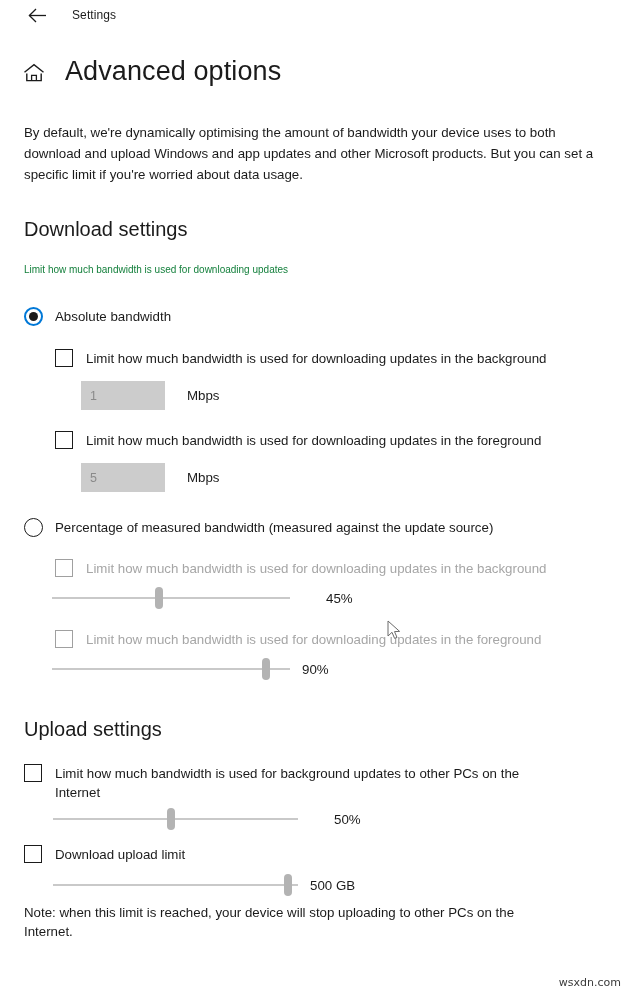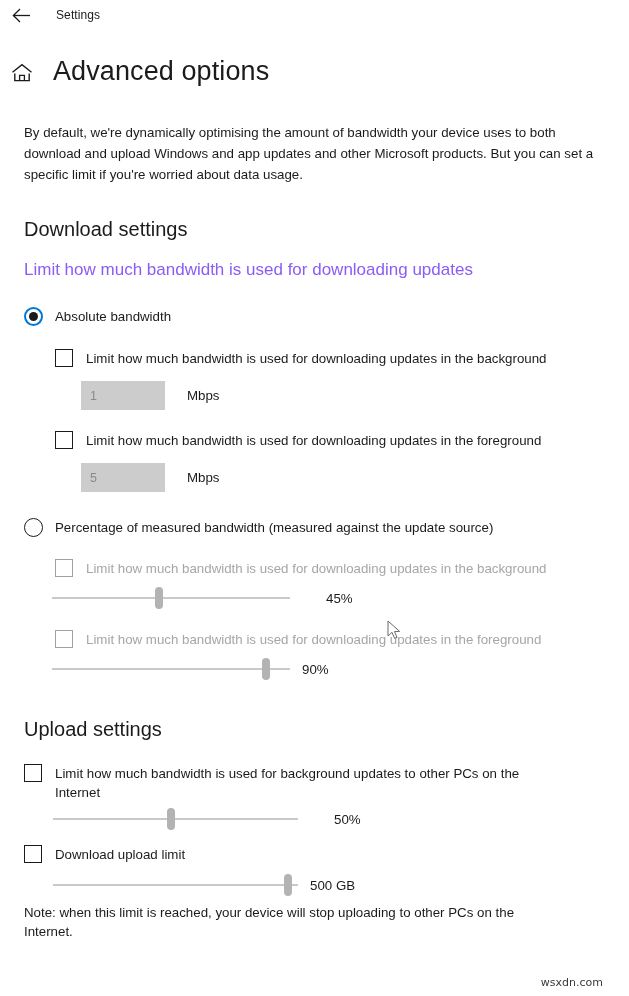--- a/index.html
+++ b/index.html
@@ -15,42 +15,42 @@
     font-family: "Liberation Sans", sans-serif;
     color: #000000;
     -webkit-font-smoothing: antialiased;
   }
 
   
   .titlebar {
     height: 30px;
     display: flex;
     align-items: center;
-    padding-left: 8px;
+    padding-left: 24px;
   }
   .back-arrow {
     width: 26px;
     height: 22px;
     display: flex;
     align-items: center;
     justify-content: center;
     color: #1b1b1b;
   }
   .titlebar-text {
     font-size: 12px;
     color: #1b1b1b;
     margin-left: 22px;
     letter-spacing: 0.1px;
   }
 
   
   .page-header {
     display: flex;
     align-items: center;
-    padding-left: 10px;
+    padding-left: 22px;
     margin-top: 21px;
     height: 40px;
   }
   .home-icon {
     width: 24px;
     height: 24px;
     display: flex;
     align-items: flex-end;
     justify-content: center;
     margin-right: 19px;
@@ -75,22 +75,22 @@
     max-width: 660px;
   }
   .section-head {
     font-size: 20px;
     font-weight: 300;
     color: #1b1b1b;
     margin-top: 34px;
     line-height: 1;
   }
   .sub-label {
-    font-size: 17px;
-    color: #8b5cf6;
+    font-size: 10px;
+    color: #15803d;
     margin-top: 22px;
     line-height: 18px;
   }
 
   
   .radio-row {
     display: flex;
     align-items: flex-end;
     margin-top: 28px;
   }
@@ -247,21 +247,21 @@
     left: 387px;
     top: 620px;
     width: 16px;
     height: 22px;
     pointer-events: none;
   }
 
   
   .watermark {
     position: absolute;
-    right: 26px;
+    right: 8px;
     bottom: 7px;
     font-size: 11px;
     color: #3a3a3a;
     font-family: "DejaVu Sans", sans-serif;
   }
 </style>
 </head>
 <body>
 
 <div class="titlebar">

